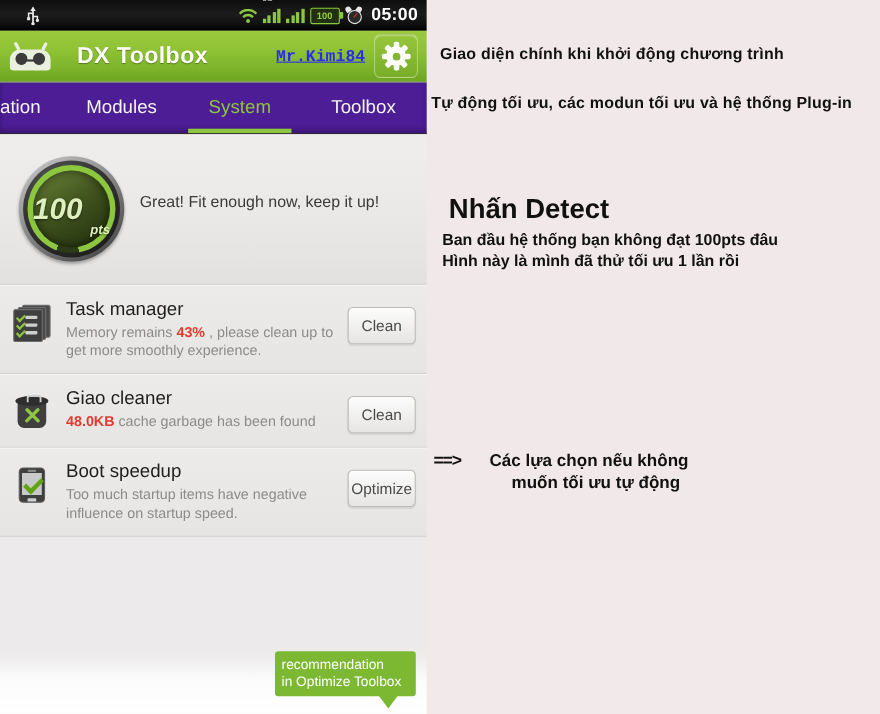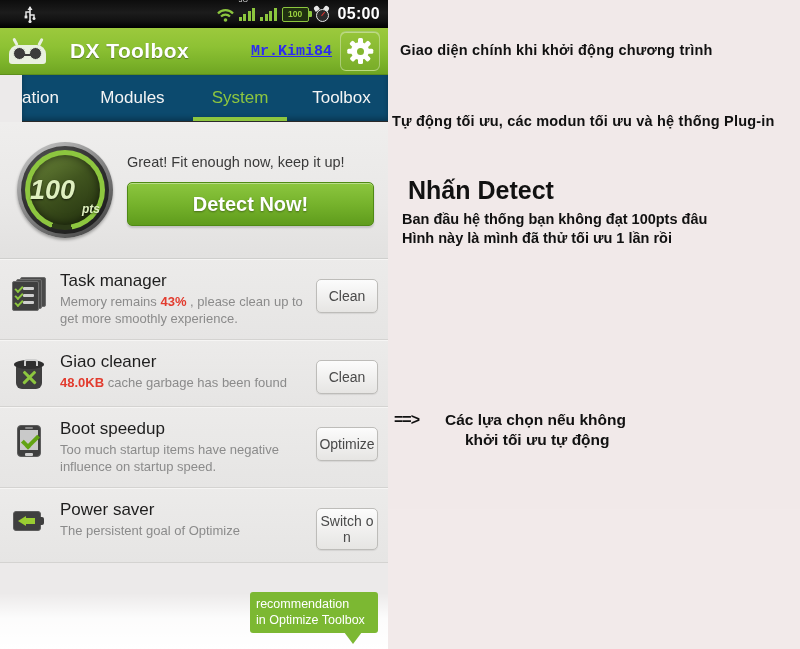--- a/index.html
+++ b/index.html
@@ -14,21 +14,21 @@
   .annotations{
     position:absolute;left:388px;top:0;width:412px;height:509px;
     background:#f1e9e9;
   }
   .ann{
     position:absolute;color:#111;font-weight:bold;
     font-family:"Liberation Sans",sans-serif;
     white-space:pre;
   }
   .ann-1{left:12px;top:42px;font-size:14.5px;letter-spacing:.2px;}
-  .ann-2{left:4px;top:86px;font-size:14.5px;letter-spacing:.2px;margin-top:27px;}
+  .ann-2{left:4px;top:86px;font-size:14.5px;letter-spacing:.2px;}
   .ann-title{left:20px;top:176px;font-size:25px;font-weight:bold;}
   .ann-3{left:14px;top:211px;font-size:14.5px;}
   .ann-4{left:14px;top:230px;font-size:14.5px;}
   .ann-arrow{left:6px;top:411px;font-size:16px;font-weight:bold;letter-spacing:-1px;}
   .ann-5{left:57px;top:411px;font-size:15.5px;}
   .ann-6{left:77px;top:431px;font-size:15.5px;}
 
   
   .phone{
     position:absolute;left:0;top:0;width:388px;height:649px;
@@ -135,24 +135,23 @@
     position:absolute;left:8.5px;top:8.5px;width:7px;height:7px;border-radius:50%;
     background:#83b72f;
   }
   .gear .tooth{
     position:absolute;left:10px;top:-1px;width:4.5px;height:26px;background:#fff;
     border-radius:1.5px;transform-origin:50% 50%;
   }
 
   
   .tabs{
-    position:relative;height:46px;background:#0c4a6e;
+    position:relative;height:46px;background:#4c1d95;
     border-bottom:1px solid #2a2a2a;display:flex;align-items:stretch;
     box-shadow:inset 0 -3px 5px rgba(0,0,0,.25);
-    margin-left:22px;
   }
   .tab{
     position:relative;display:flex;align-items:center;justify-content:center;
     color:#f4f4f4;font-size:17px;
   }
   .tab.cut{width:58px;justify-content:flex-start;padding-left:0;}
   .tab.active{color:#8dc63f;}
   .tab .uline{
     position:absolute;left:8px;right:8px;bottom:0;height:4px;background:#8dc63f;
   }
@@ -333,21 +332,21 @@
 <div class="page">
 
   <div class="annotations">
     <div class="ann ann-1">Giao diện chính khi khởi động chương trình</div>
     <div class="ann ann-2">Tự động tối ưu, các modun tối ưu và hệ thống Plug-in</div>
     <div class="ann ann-title">Nhấn Detect</div>
     <div class="ann ann-3">Ban đầu hệ thống bạn không đạt 100pts đâu</div>
     <div class="ann ann-4">Hình này là mình đã thử tối ưu 1 lần rồi</div>
     <div class="ann ann-arrow">==&gt;</div>
     <div class="ann ann-5">Các lựa chọn nếu không</div>
-    <div class="ann ann-6">khởi tối ưu tự động</div>
+    <div class="ann ann-6">muốn tối ưu tự động</div>
   </div>
 
   <div class="phone">
 
     <div class="statusbar">
       <div class="sb-usb">
         <svg width="16" height="18" viewBox="0 0 16 18">
           <path d="M8 2 L8 16" stroke="#e8e8e8" stroke-width="1.6" fill="none"></path>
           <path d="M8 1 L5.5 5 L10.5 5 Z" fill="#e8e8e8"></path>
           <circle cx="8" cy="16.5" r="1.6" fill="#e8e8e8"></circle>
@@ -444,23 +443,20 @@
           <div class="arc">
             <div class="inner">
               <span class="num">100</span>
               <span class="pts">pts</span>
             </div>
           </div>
         </div>
       </div>
       <div class="scoreright">
         <div class="greet">Great! Fit enough now, keep it up!</div>
-        <div class="detectbtn">
-          <span>Detect Now!</span>
-        </div>
       </div>
     </div>
 
     <div class="list">
 
       <div class="row">
         <div class="rowicon">
           <div class="ic ic-tasks">
             <span class="sheet s1"></span>
               <span class="sheet s2"></span>
@@ -519,39 +515,20 @@
           <div class="rowtitle">Boot speedup</div>
           <div class="rowsub">
             <span>Too much startup items have negative influence on startup speed.</span><span class="hl"></span><span></span>
           </div>
         </div>
         <div class="actbtn">
           <span>Optimize</span>
         </div>
       </div>
 
-      <div class="row">
-        <div class="rowicon">
-          <div class="ic ic-power">
-            <span class="batt"></span>
-              <span class="nub"></span>
-            <span class="arrow"></span>
-              <span class="arrbody"></span>
-          </div>
-        </div>
-        <div class="rowtext">
-          <div class="rowtitle">Power saver</div>
-          <div class="rowsub">
-            <span>The persistent goal of Optimize</span>
-          </div>
-        </div>
-        <div class="actbtn">
-          <span>Switch on</span>
-        </div>
-      </div>
 
     </div>
 
     <div class="fade"></div>
 
     <div class="callout">
       <div>recommendation</div>
       <div>in Optimize Toolbox</div>
       <span class="tip"></span>
     </div>

